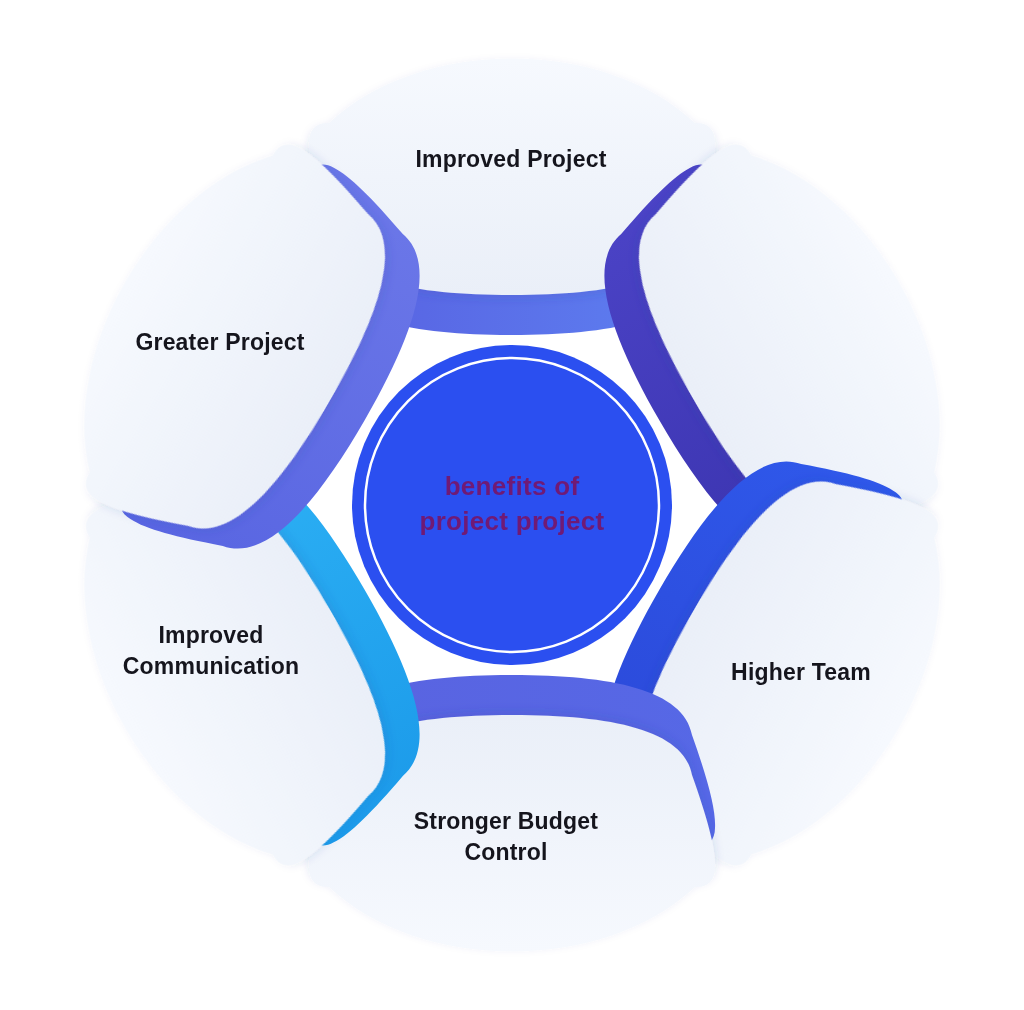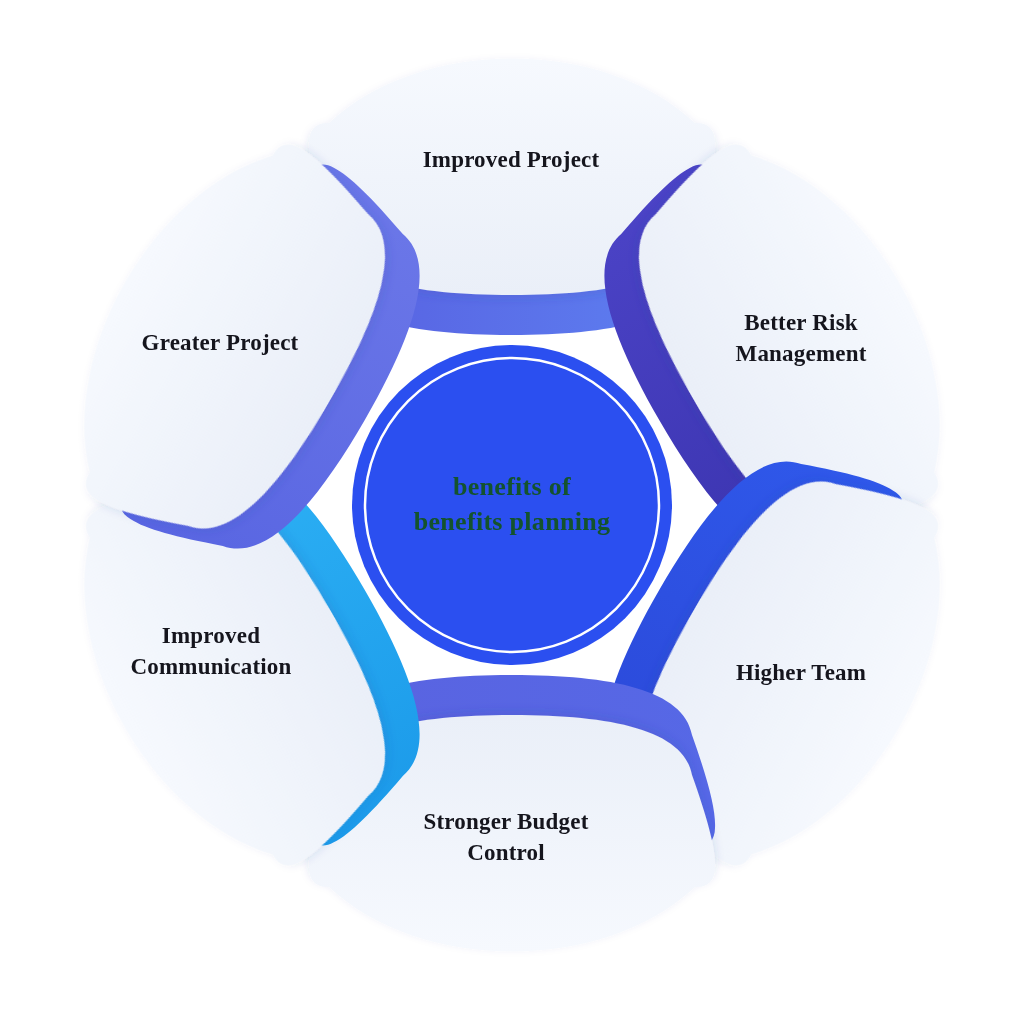--- a/index.html
+++ b/index.html
@@ -9,21 +9,20 @@
     width: 1024px;
     height: 1010px;
     overflow: hidden;
     font-family: "Liberation Sans", sans-serif;
   }
   .stage {
     position: relative;
     width: 1024px;
     height: 1010px;
     background: #ffffff;
-    font-family: Liberation Serif, serif;
   }
   .stage svg {
     position: absolute;
     left: 0;
     top: 0;
     display: block;
   }
   .label {
     position: absolute;
     transform: translate(-50%, -50%);
@@ -40,21 +39,21 @@
   .center-title {
     position: absolute;
     left: 512px;
     top: 504px;
     transform: translate(-50%, -50%);
     text-align: center;
     font-weight: 700;
     font-size: 26px;
     line-height: 35px;
     letter-spacing: 0.3px;
-    color: #14532d;
+    color: #701a75;
     width: 300px;
     pointer-events: none;
   }
   .center-title span { display: block; }
   .pos-top          { left: 511px; top: 159px; }
   .pos-top-right    { left: 801px; top: 338px; }
   .pos-bottom-right { left: 801px; top: 672px; text-align: center; }
   .pos-bottom       { left: 506px; top: 837px; }
   .pos-bottom-left  { left: 211px; top: 651px; }
   .pos-top-left     { left: 220px; top: 342px; }
@@ -136,37 +135,33 @@
       <use href="#petal-shape" fill="url(#body-grad)" filter="url(#softShadow)"></use>
     </g>
 
     <circle cx="512" cy="505" r="160" fill="#2B4FF0"></circle>
     <circle cx="512" cy="505" r="147" fill="none" stroke-width="2.5" stroke="#FFFFFF"></circle>
   </svg>
 
   <div class="label pos-top">
     <span>Improved Project</span>
   </div>
-  <div class="label pos-top-right">
-    <span>Better Risk</span>
-    <span>Management</span>
-  </div>
   <div class="label pos-bottom-right">
     <span>Higher Team</span>
   </div>
   <div class="label pos-bottom-left">
     <span>Improved</span>
     <span>Communication</span>
   </div>
   <div class="label pos-bottom">
     <span>Stronger Budget</span>
     <span>Control</span>
   </div>
   <div class="label pos-top-left">
     <span>Greater Project</span>
   </div>
 
   <div class="center-title">
     <span>benefits of</span>
-    <span>benefits planning</span>
+    <span>project project</span>
   </div>
 
 </div>
 
 </body></html>

